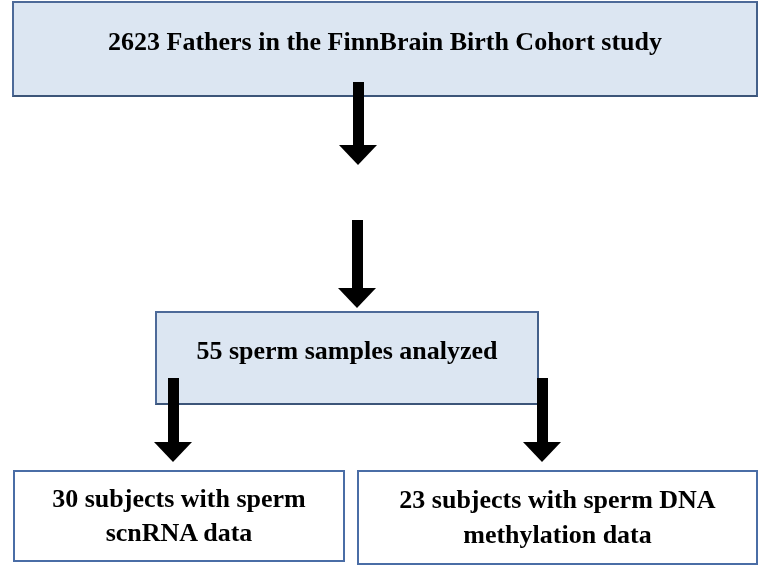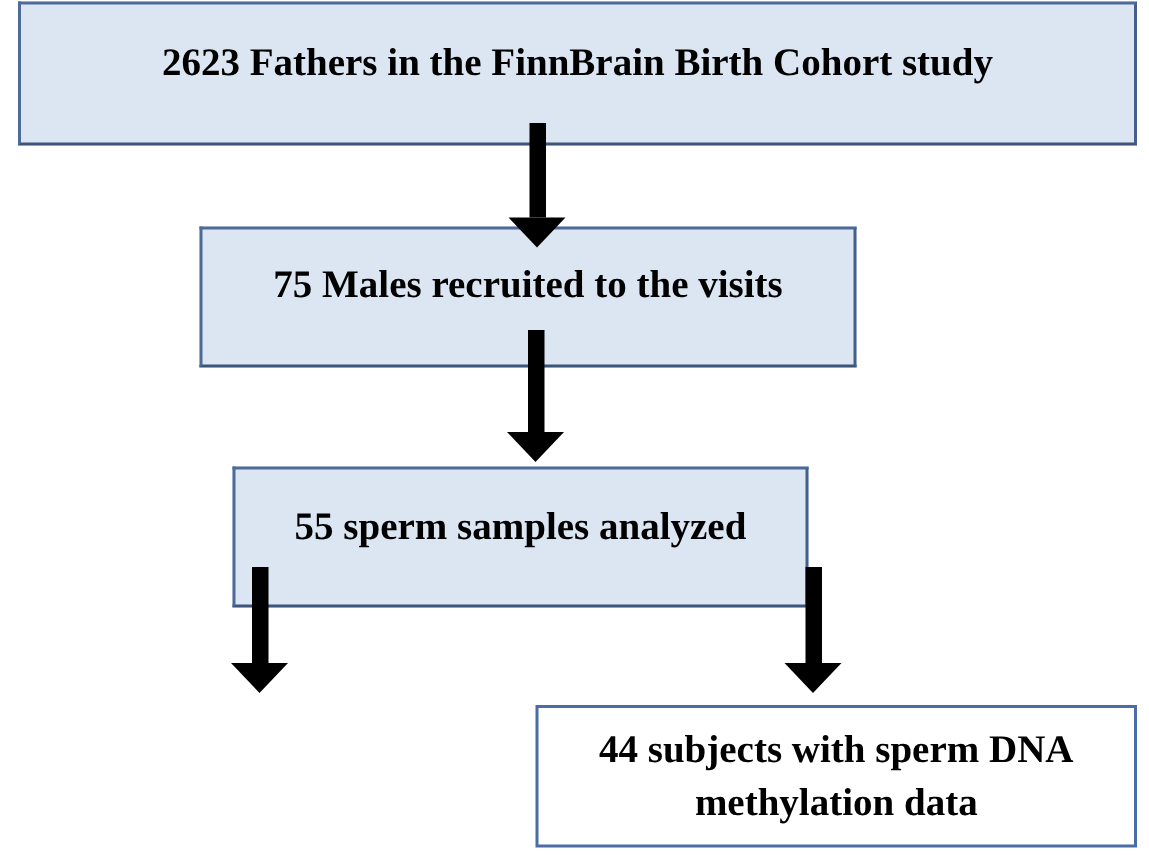--- a/index.html
+++ b/index.html
@@ -69,41 +69,41 @@
 
   <div class="node filled" id="node-cohort">
     <span>2623 Fathers in the FinnBrain Birth Cohort study</span>
   </div>
 
   <div class="arrow" id="arrow-1">
     <div class="stem"></div>
     <div class="head"></div>
   </div>
 
-  <div class="node filled" id="node-recruited">
-    <span>75 Males recruited to the visits</span>
-  </div>
 
   <div class="arrow" id="arrow-2">
     <div class="stem"></div>
     <div class="head"></div>
   </div>
 
   <div class="node filled" id="node-analyzed">
     <span>55 sperm samples analyzed</span>
   </div>
 
   <div class="arrow" id="arrow-3">
     <div class="stem"></div>
     <div class="head"></div>
   </div>
 
   <div class="arrow" id="arrow-4">
     <div class="stem"></div>
     <div class="head"></div>
   </div>
 
+  <div class="node outline" id="node-scnrna">
+    <span>30 subjects with sperm scnRNA data</span>
+  </div>
 
   <div class="node outline" id="node-methylation">
-    <span>44 subjects with sperm DNA methylation data</span>
+    <span>23 subjects with sperm DNA methylation data</span>
   </div>
 
 </div>
 
 </body></html>

